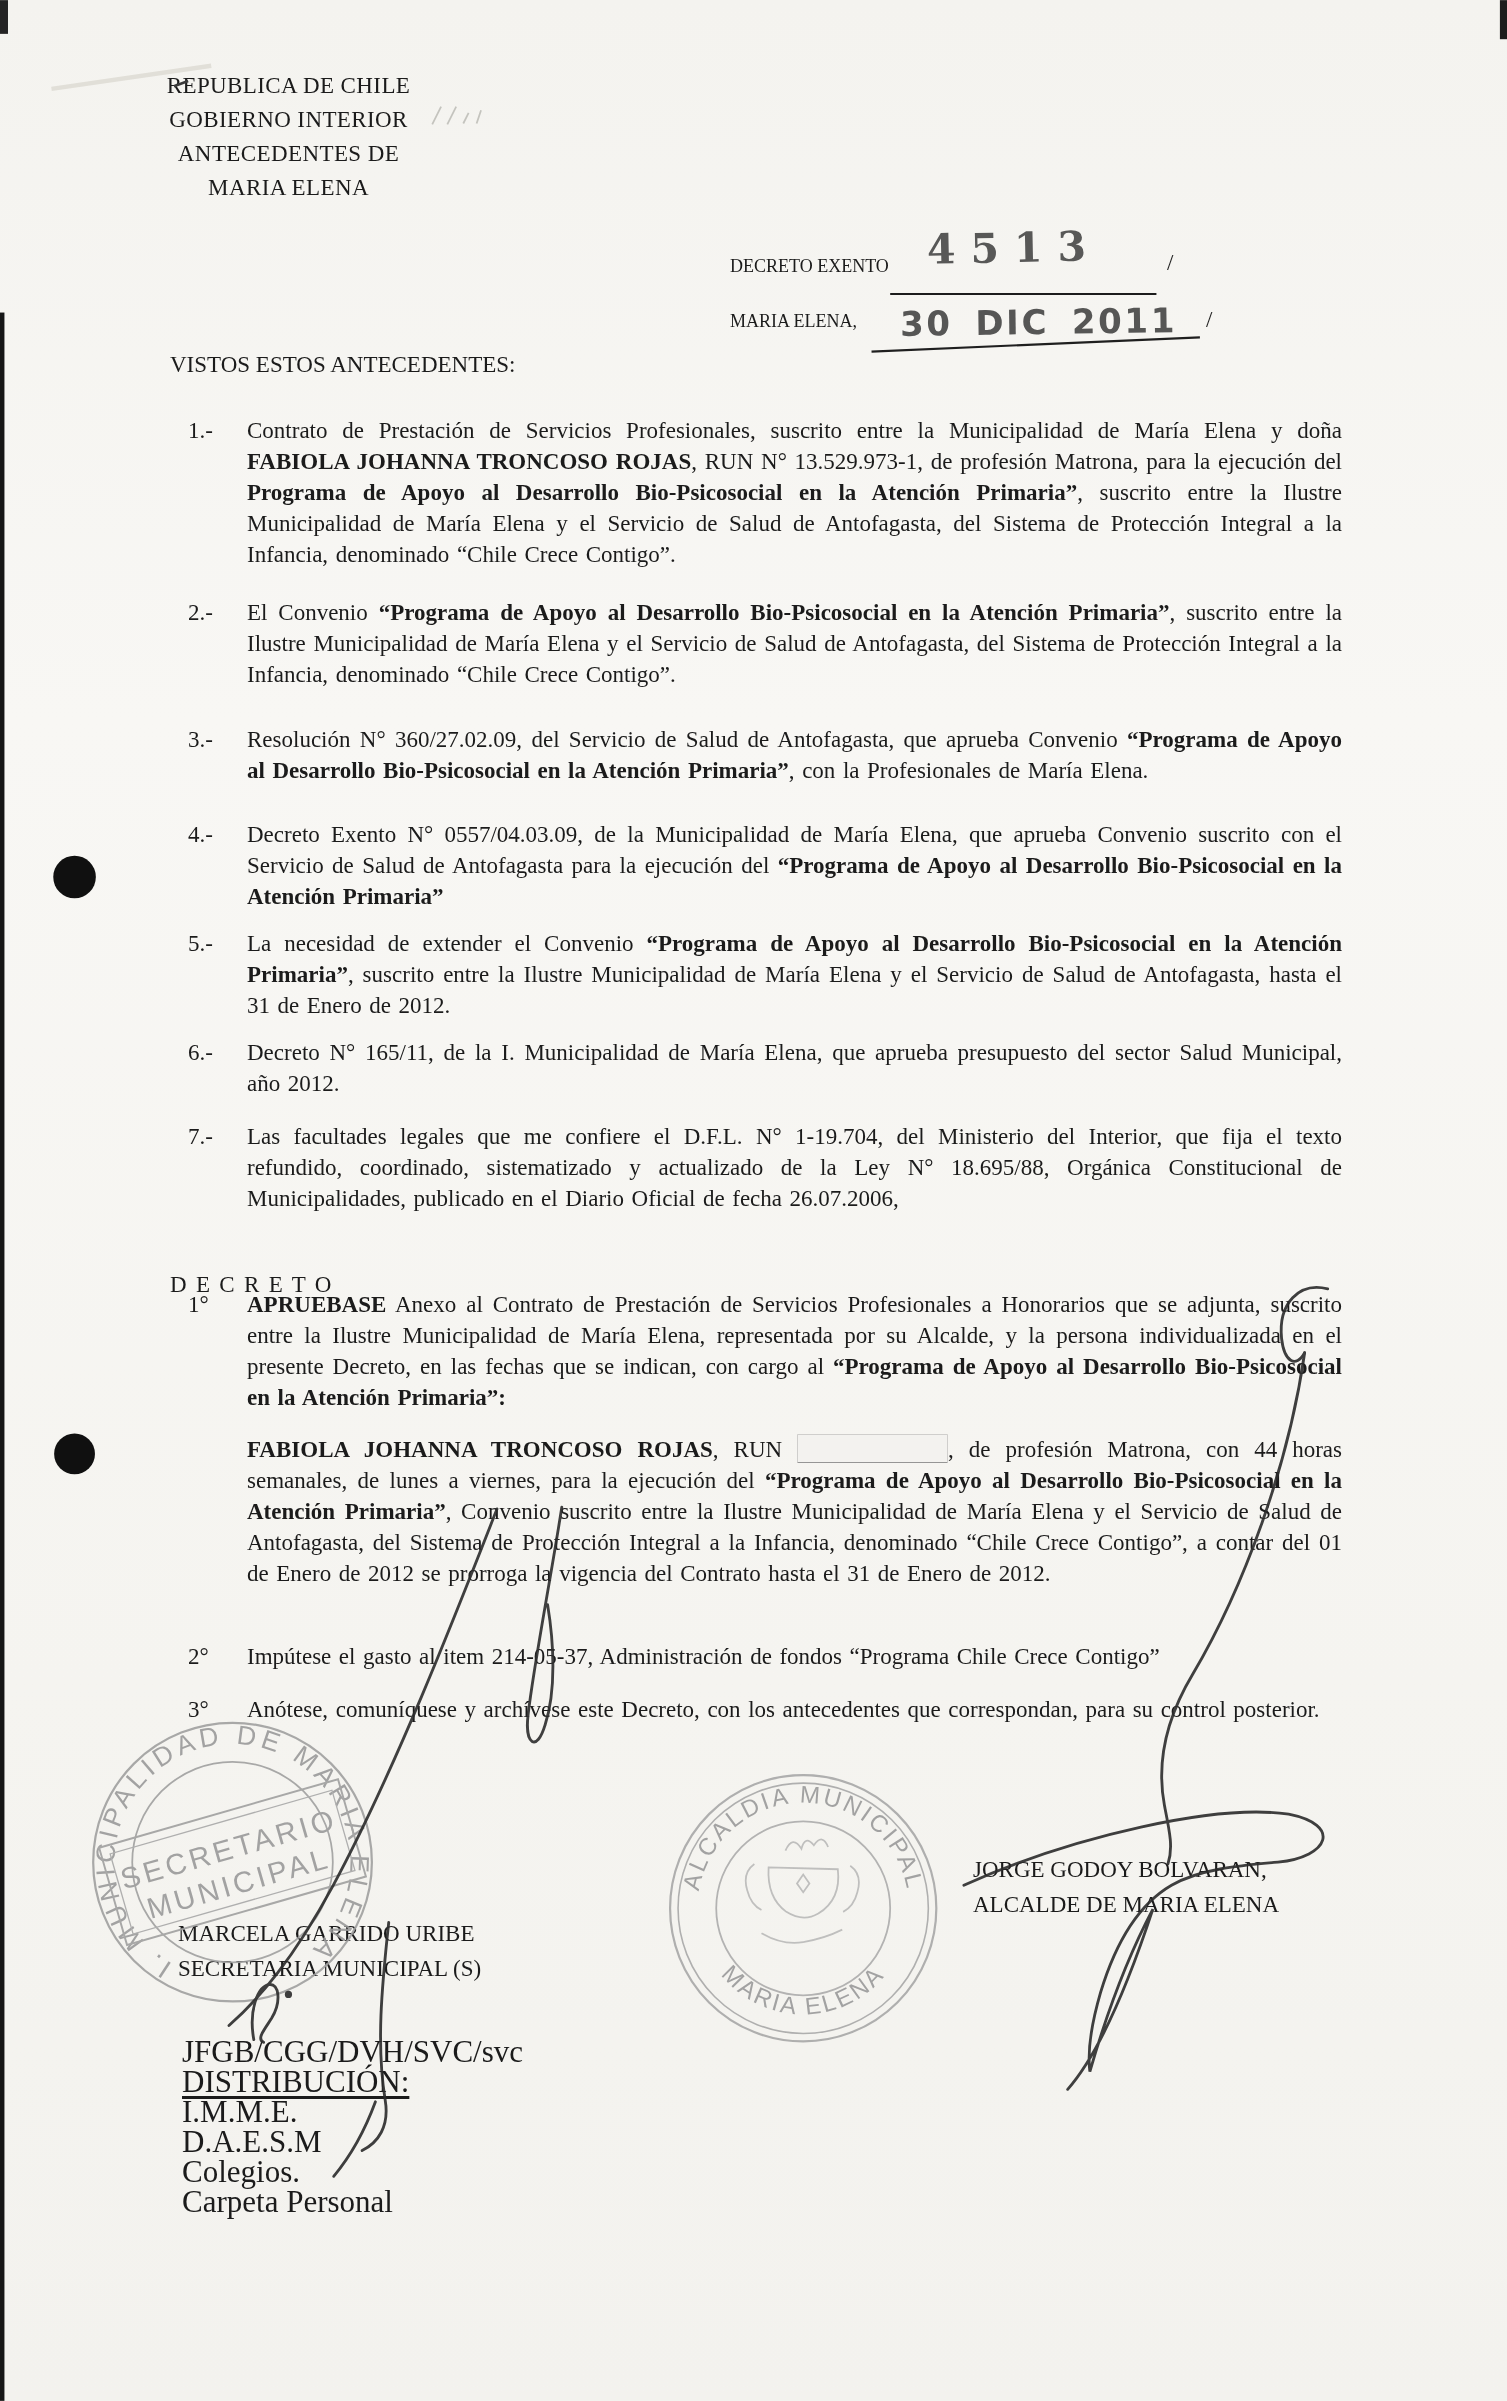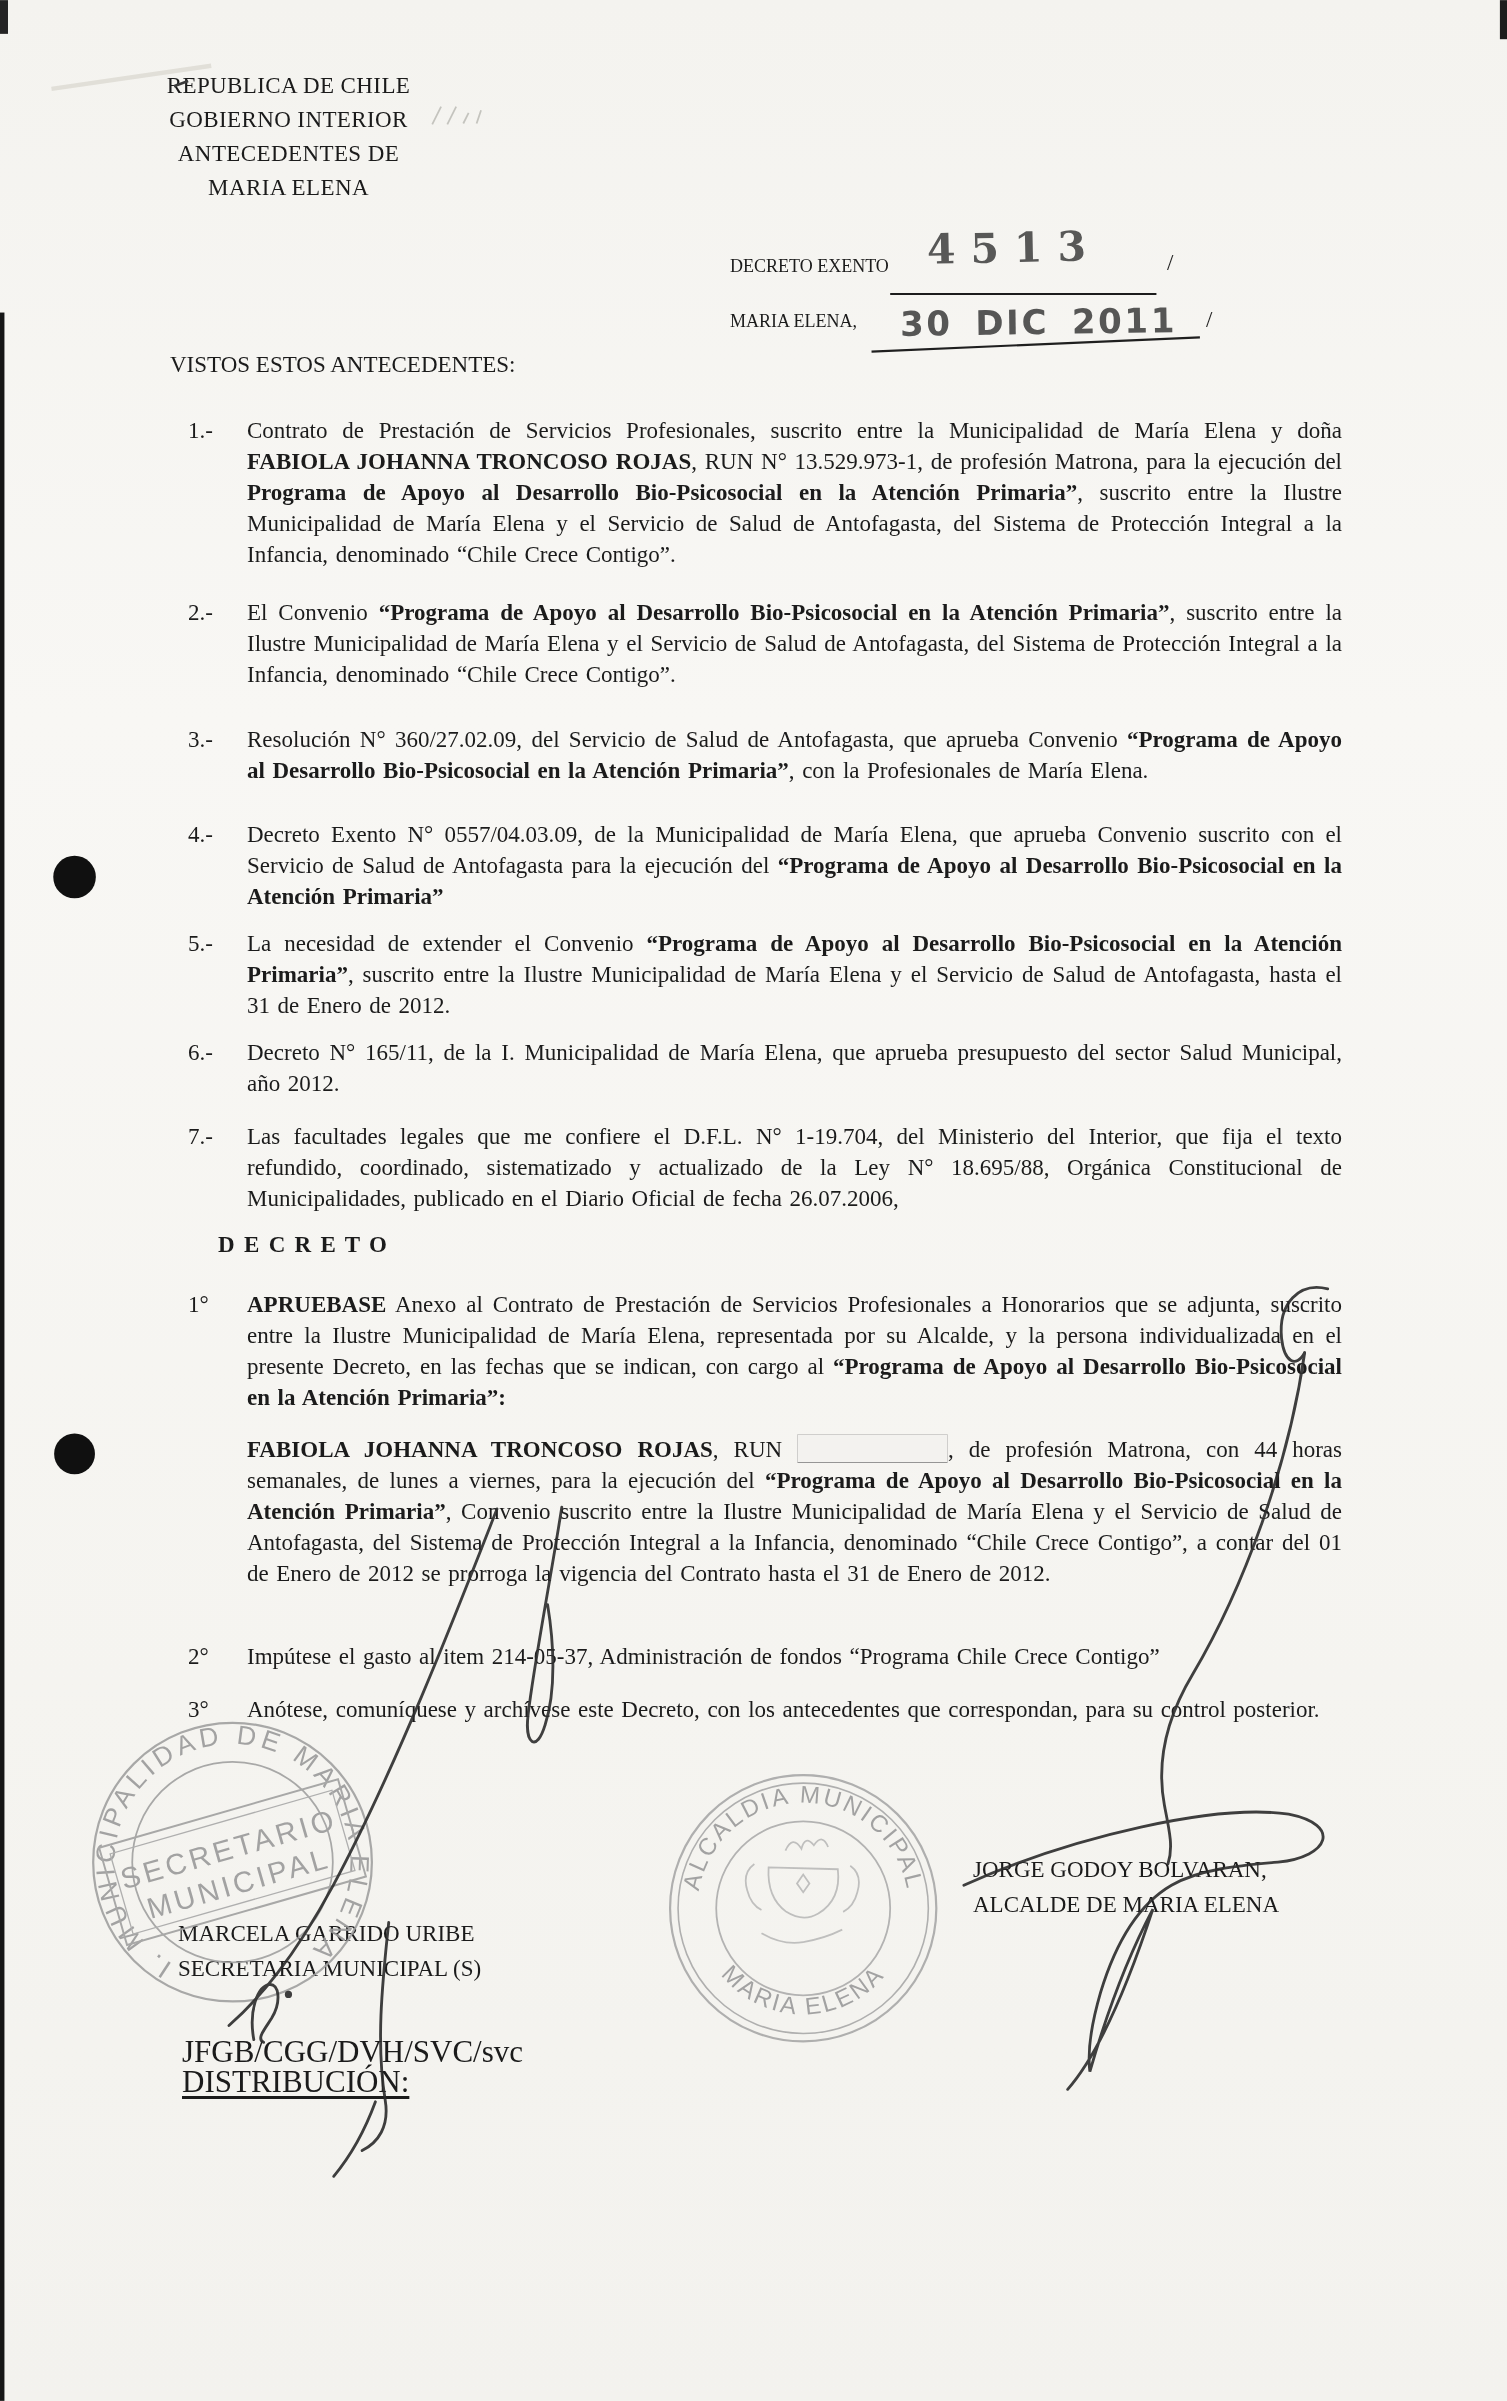--- a/index.html
+++ b/index.html
@@ -37,21 +37,21 @@
   #antecedentes .item-row:nth-child(2){top:597px}
   #antecedentes .item-row:nth-child(3){top:724px}
   #antecedentes .item-row:nth-child(4){top:819px}
   #antecedentes .item-row:nth-child(5){top:928px}
   #antecedentes .item-row:nth-child(6){top:1037px}
   #antecedentes .item-row:nth-child(7){top:1121px}
   #decreto-items .item-row:nth-child(1){top:1289px}
   #decreto-items .item-row:nth-child(2){top:1434px}
   #decreto-items .item-row:nth-child(3){top:1641px}
   #decreto-items .item-row:nth-child(4){top:1694px}
-  .decreto-heading{position:absolute;left:170px;top:1232px;font-size:23px;font-weight:700;letter-spacing:1.8px;margin-left:48px;}
+  .decreto-heading{position:absolute;left:170px;top:1272px;font-size:23px;font-weight:400;letter-spacing:1.8px;}
   
   .redact{display:inline-block;width:149px;height:27px;vertical-align:-6.2px;
     background:#f3f2ef;border:0.9px solid rgba(140,140,140,.35);
     border-bottom:1.8px solid rgba(90,90,90,.6);border-radius:0.9px;}
   
   .sig-secretary{position:absolute;left:178px;top:1916px;font-size:23px;line-height:35px;}
   .sig-mayor{position:absolute;left:973px;top:1852px;font-size:23px;line-height:35px;}
   
   .footer{position:absolute;left:182px;top:2037px;font-size:31px;line-height:30px;}
   .dist-label{text-decoration:underline;text-underline-offset:3.6px;}
@@ -138,20 +138,26 @@
     <div>SECRETARIA MUNICIPAL (S)</div>
   </div>
   <div class="sig-mayor">
     <div>JORGE GODOY BOLVARAN,</div>
     <div>ALCALDE DE MARIA ELENA</div>
   </div>
 
   <div class="footer">
     <div>JFGB/CGG/DVH/SVC/svc</div>
     <div class="dist-label">DISTRIBUCIÓN:</div>
+    <div id="dist-list">
+        <div>I.M.M.E.</div>
+        <div>D.A.E.S.M</div>
+        <div>Colegios.</div>
+        <div>Carpeta Personal</div>
+      </div>
   </div>
 
   <svg class="overlay" width="1507" height="2401" viewBox="0 0 1698 2705">
 
     <rect x="0" y="352" width="5" height="2353" fill="#161616"></rect>
     <rect x="0" y="0" width="9" height="38" fill="#242424"></rect>
     <rect x="1690" y="0" width="8" height="44" fill="#1d1d1d"></rect>
     <circle cx="84" cy="988" r="24" fill="#101010"></circle>
     <circle cx="84" cy="1638" r="23" fill="#101010"></circle>
     <line x1="58" y1="100" x2="238" y2="74" stroke="#d5d2c9" stroke-width="5" opacity="0.6"></line>

